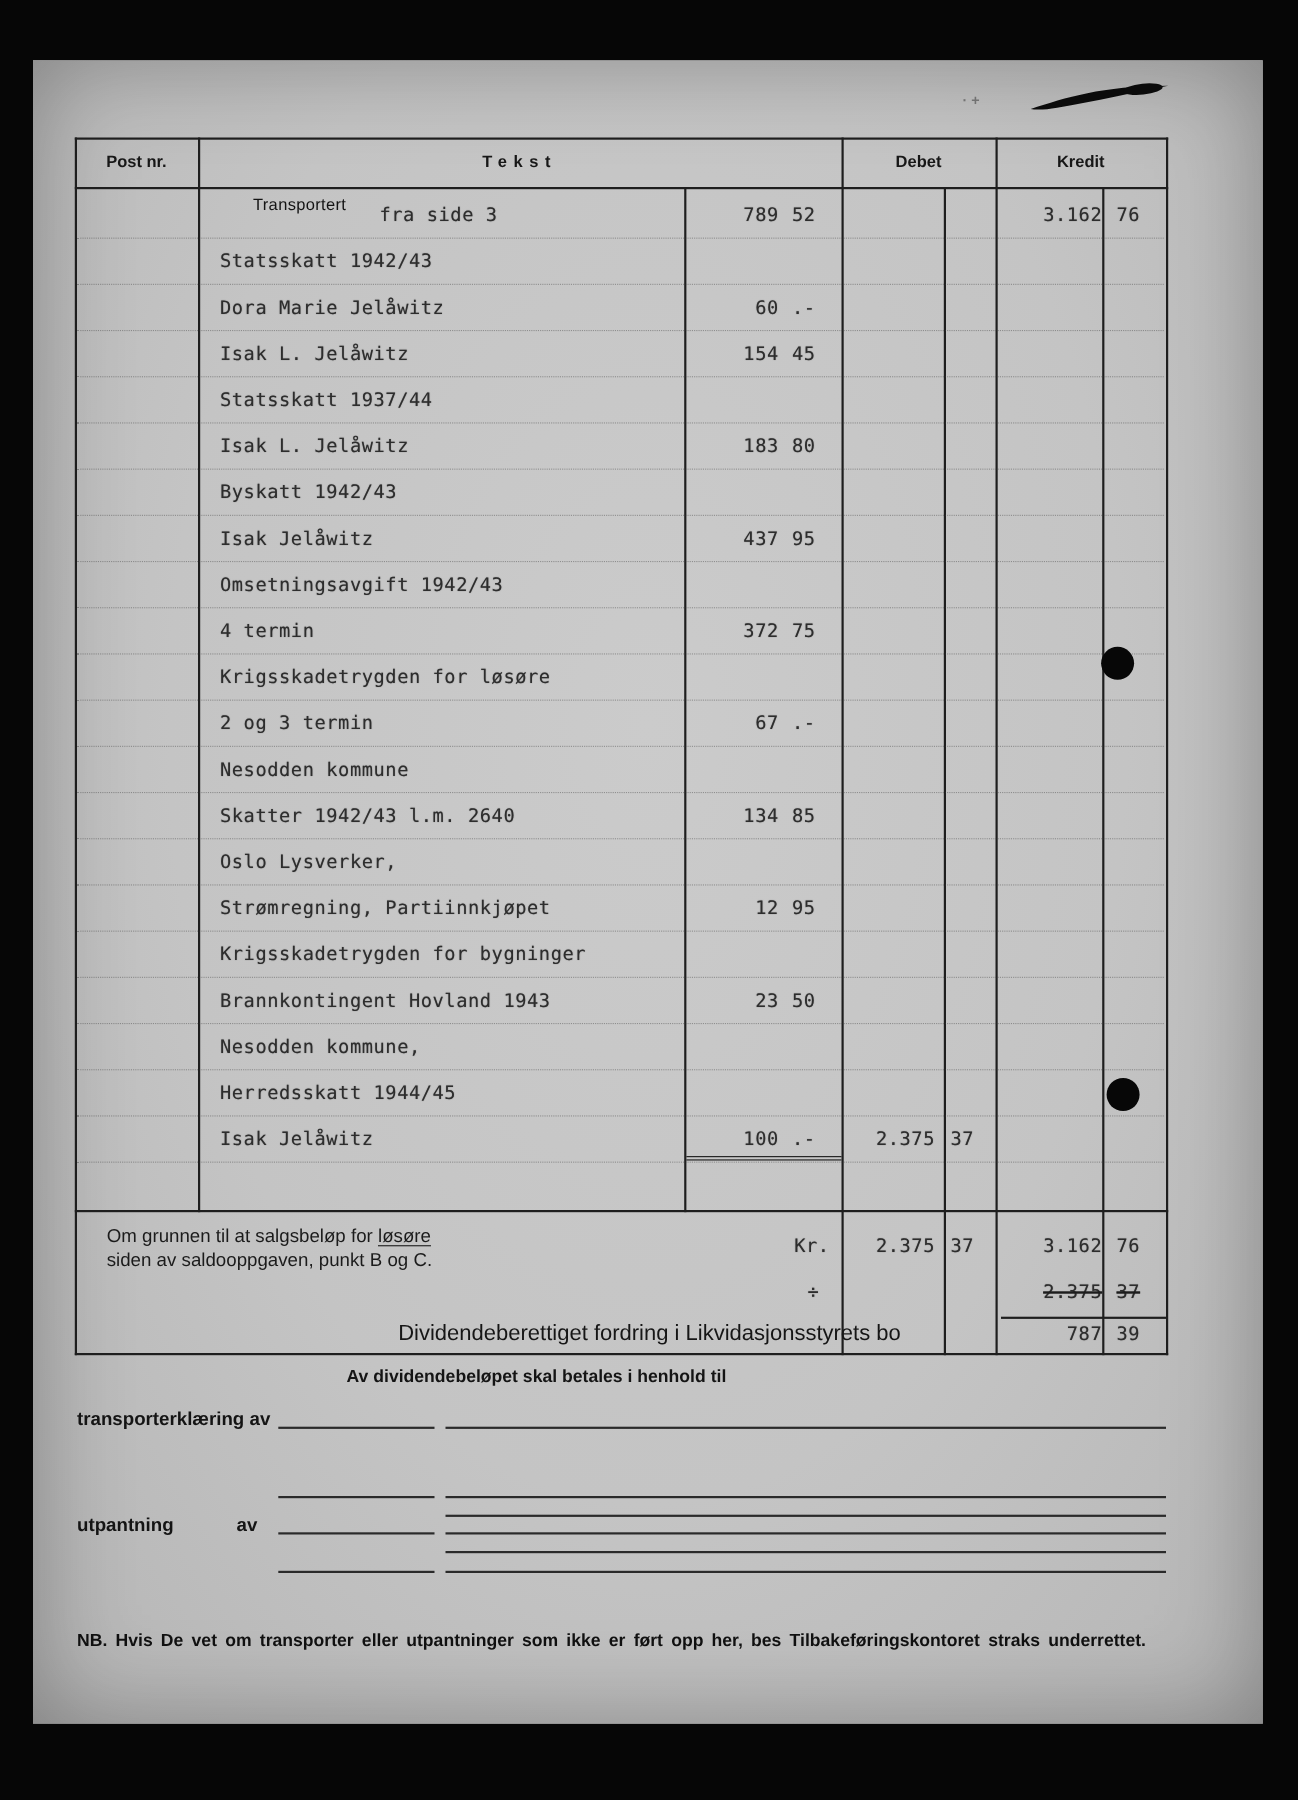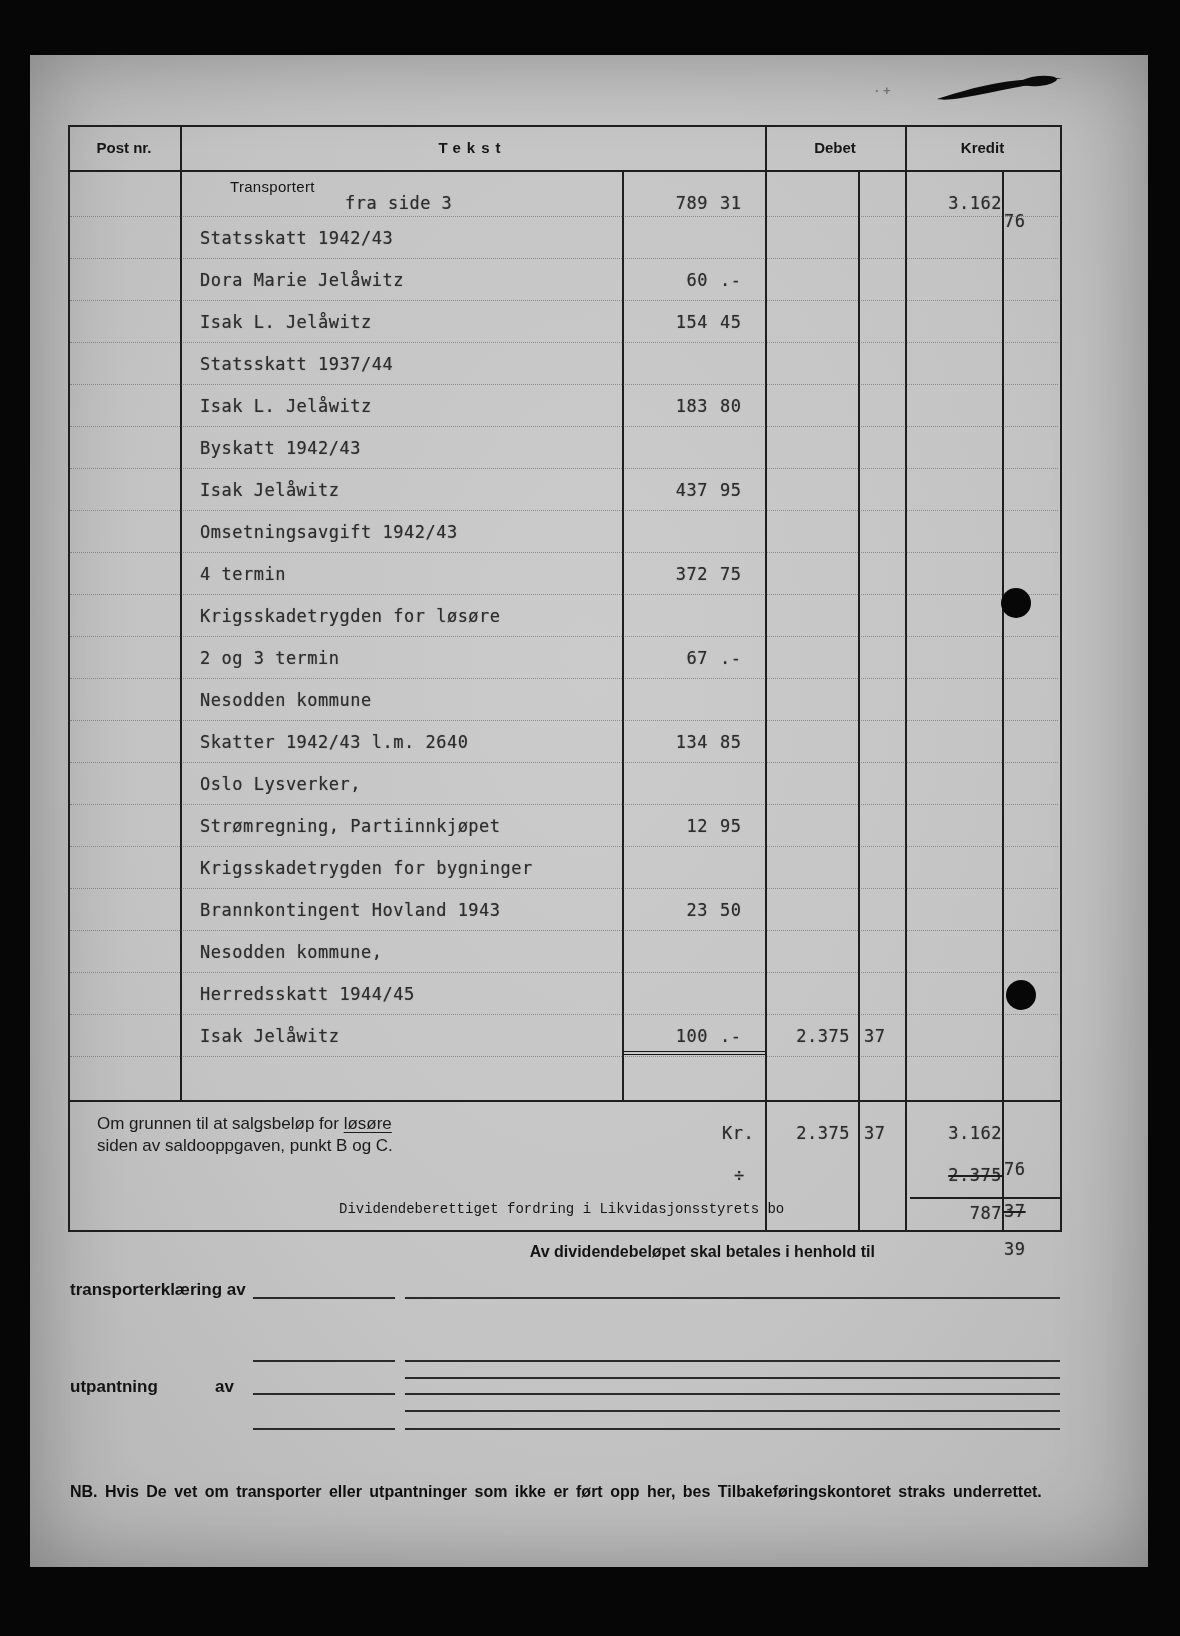--- a/index.html
+++ b/index.html
@@ -27,38 +27,38 @@
   #rows { position:absolute; left:38px; top:120px; width:992px; }
   .row { display:grid; grid-template-columns:112px 442px 90px 53px 93px 47px 97px 58px;
          height:42px; align-items:center; position:relative; white-space:nowrap; }
   .row::after { content:""; position:absolute; left:2px; right:2px; bottom:0;
                 border-bottom:1px dotted rgba(55,55,55,.40); }
   .row .text { padding-left:20px; overflow:hidden; }
   .row.indent .text { padding-left:165px; }
   .rt { text-align:right; } .lt { text-align:left; }
   .amtkr { padding-right:4px; } .amtore { padding-left:8px; }
   .dkr { padding-right:8px; } .dore { padding-left:6px; }
-  .kkr { } .kore { padding-left:2px;margin-top:36px; }
+  .kkr { } .kore { padding-left:13px; }
   .row.underline-amt::before { content:""; position:absolute; left:556px; width:141px;
                                bottom:2px; border-bottom:4px double #161616; }
 
   .transportert { position:absolute; left:200px; top:123px; font-size:15px;
                   color:#141414; letter-spacing:.3px; }
 
   .note { position:absolute; left:55px; top:1058px; width:380px;
           font-size:17px; color:#1b1b1b; line-height:22px;margin-left:12px; }
   .note .u { text-decoration:underline; text-underline-offset:3px; }
 
   .abs { position:absolute;text-align:center; }
   .num  { position:absolute; text-align:right; }
   .numo { position:absolute; }
   .struck { text-decoration:line-through; text-decoration-thickness:2px; text-decoration-color:#1d1d1d; }
 
-  .dividend { position:absolute; left:309px; top:1146px; font-size:14px; color:#161616;font-family:Liberation Mono, monospace; }
-  .pay-heading { position:absolute; left:285px; top:1188px; width:560px; text-align:right;
+  .dividend { position:absolute; left:332px; top:1146px; font-size:20px; color:#161616; }
+  .pay-heading { position:absolute; left:285px; top:1188px; width:560px; text-align:left;
                  font-size:16px; font-weight:bold; color:#141414; }
 
   .flabel { position:absolute; font-size:17px; font-weight:bold; color:#141414;text-align:center; }
   .fline { position:absolute; height:0; border-bottom:2px solid #2a2a2a; }
 
   .nb { position:absolute; left:40px; top:1428px; width:994px;
         font-size:16px; font-weight:bold; color:#101010; word-spacing:3px; white-space:nowrap; }
 
   .hole { position:absolute; width:30px; height:30px; border-radius:50%; background:#070707; }
 
@@ -90,21 +90,21 @@
     <div>Kredit</div>
   </div>
 
   <div class="transportert">Transportert</div>
 
   <div id="rows">
       <div class="row indent">
         <div class="post"></div>
         <div class="text typed">fra side 3</div>
         <div class="rt amtkr typed">789</div>
-        <div class="lt amtore typed">31</div>
+        <div class="lt amtore typed">52</div>
         <div class="rt dkr typed"></div>
         <div class="lt dore typed"></div>
         <div class="rt kkr typed">3.162</div>
         <div class="lt kore typed">76</div>
       </div>
       <div class="row">
         <div class="post"></div>
         <div class="text typed">Statsskatt 1942/43</div>
         <div class="rt amtkr typed"></div>
         <div class="lt amtore typed"></div>

